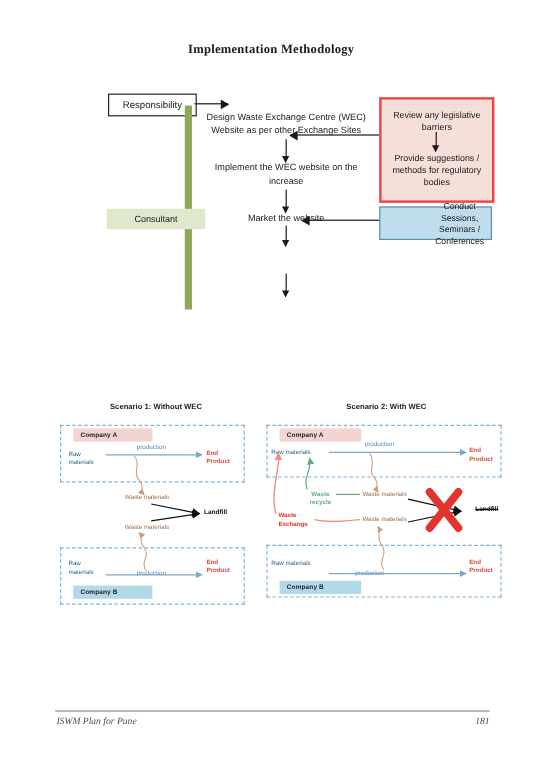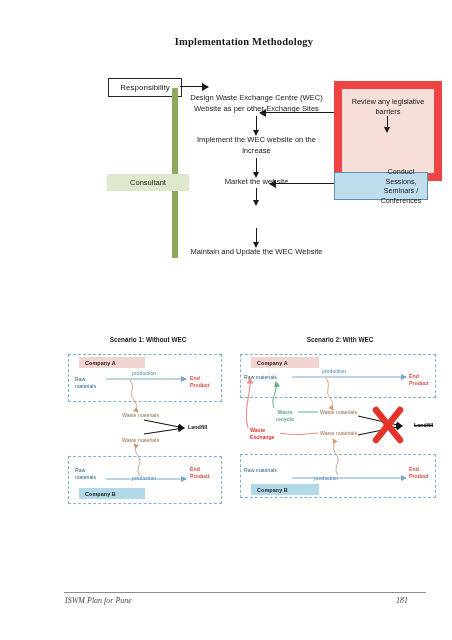--- a/index.html
+++ b/index.html
@@ -11,21 +11,20 @@
     width: 452px;
     height: 640px;
     position: relative;
     font-family: "Liberation Sans", sans-serif;
     overflow: hidden;
   }
   .page {
     position: absolute;
     inset: 0;
     background: #fff;
-    margin-left: 18px;
   }
 
   
   .doc-title {
     position: absolute;
     top: 36px;
     left: 0;
     width: 452px;
     text-align: center;
     font-family: "Liberation Serif", serif;
@@ -139,21 +138,21 @@
   .va-4 { top: 158px; height: 15px; }
 
   
   .red-box {
     position: absolute;
     left: 300px;
     top: 11px;
     width: 92px;
     height: 84px;
     background: #f6ded9;
-    border: 8px solid #ef4444;
+    border: 2px solid #ef4444;
   }
   .red-box .rb-line {
     position: absolute;
     left: 0; width: 92px;
     text-align: center;
     font-size: 7.4px;
     line-height: 10px;
     color: #1a1a1a;
   }
   .rb-top { top: 8px; }
@@ -390,26 +389,26 @@
     <div class="v-arrow va-1"></div>
 
     <div class="step step-2">Implement the  WEC website on the increase</div>
     <div class="v-arrow va-2"></div>
 
     <div class="step step-3">Market the  website</div>
     <div class="v-arrow va-3"></div>
 
     <div class="v-arrow va-4"></div>
 
-    <div class="step step-5">Maintain and Update the WEC Website</div>
 
     <div class="conn-red"></div>
     <div class="red-box">
       <div class="rb-line rb-top">Review any legislative barriers</div>
       <div class="rb-arrow"></div>
+      <div class="rb-line rb-bottom">Provide suggestions / methods for regulatory bodies</div>
     </div>
 
     <div class="conn-blue"></div>
     <div class="blue-box">
       <span>Conduct  Sessions, Seminars / Conferences</span>
     </div>
   </div>
 
   <div class="scenarios">
 

